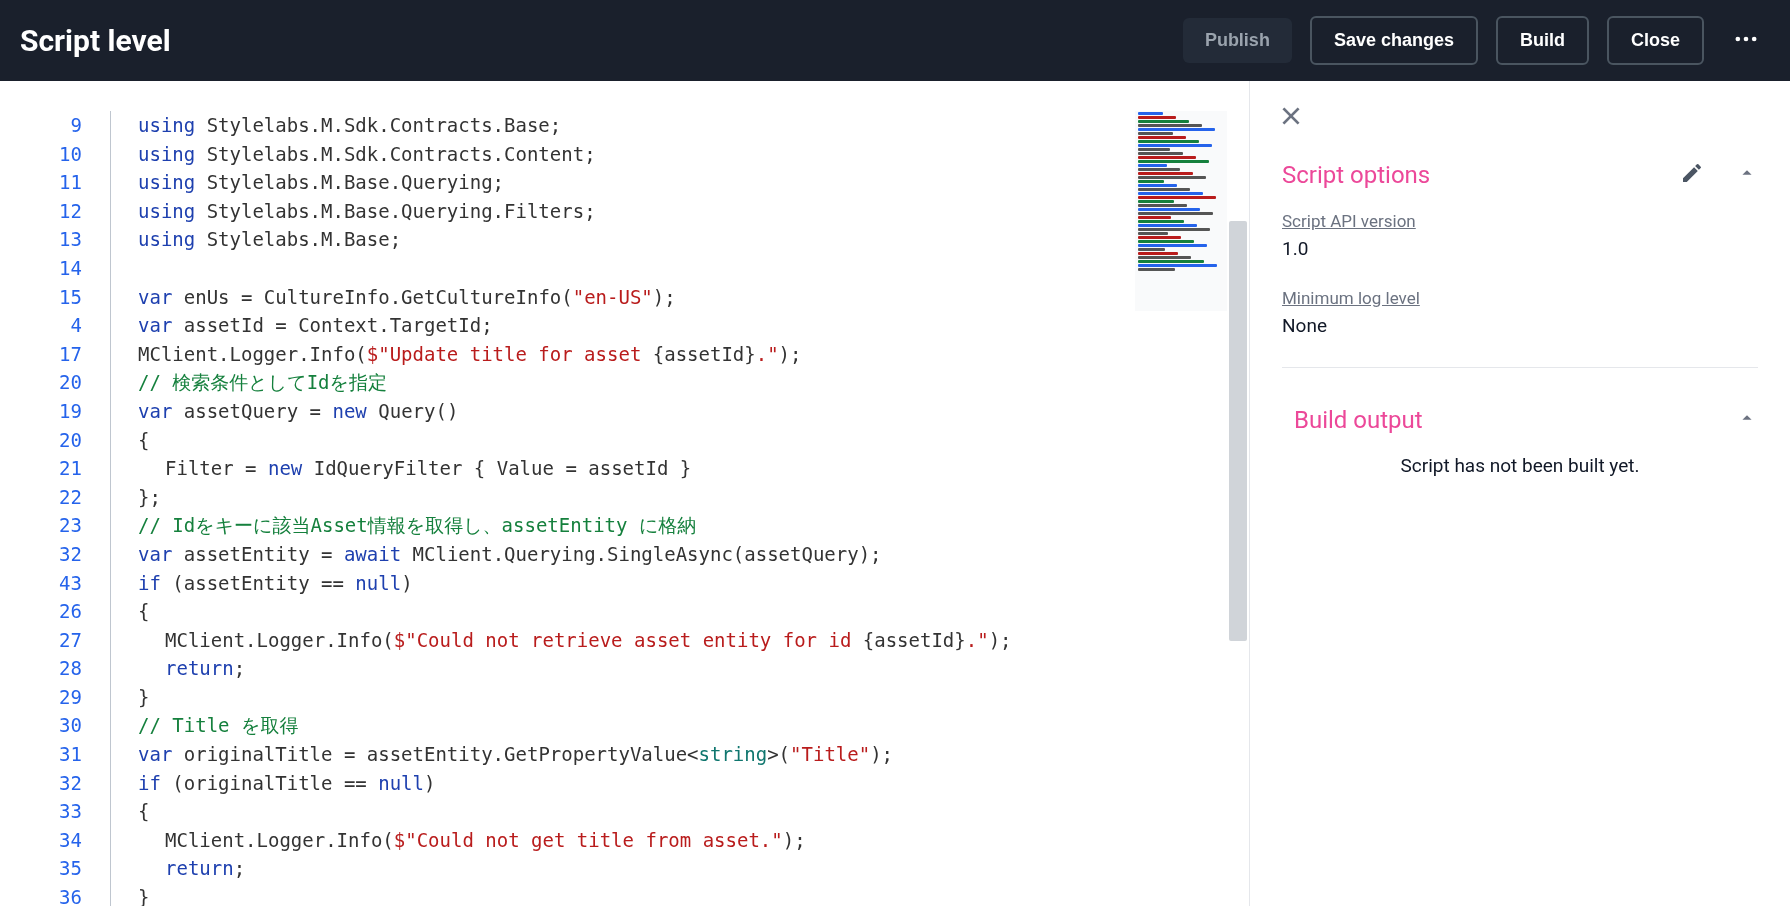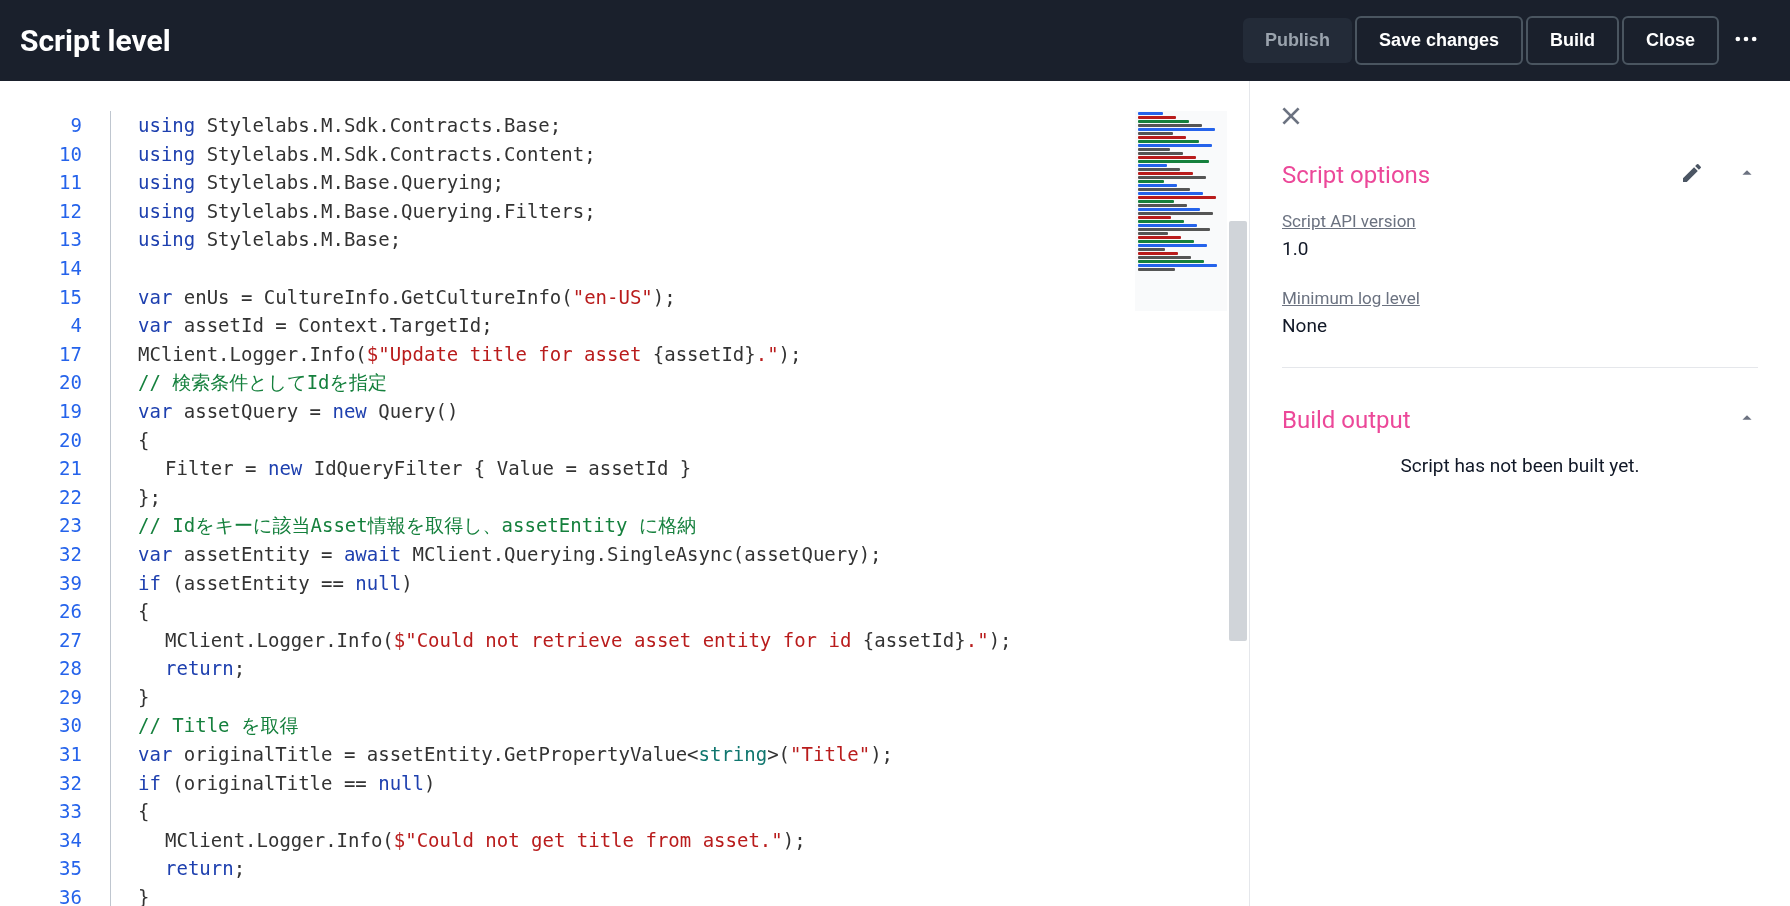--- a/index.html
+++ b/index.html
@@ -19,21 +19,21 @@
     padding: 0 20px;
     color: #fff;
   }
   .header-title {
     font-size: 30px;
     font-weight: 700;
   }
   .header-actions {
     display: flex;
     align-items: center;
-    gap: 3px;
+    gap: 18px;
   }
   .btn {
     font-size: 18px;
     font-weight: 600;
     padding: 12px 22px;
     border-radius: 6px;
     cursor: pointer;
     border: 2px solid #4a5560;
     background: transparent;
     color: #fff;
@@ -165,20 +165,21 @@
   .divider {
     border: none;
     border-top: 1px solid #e5e7eb;
     margin: 30px 0 38px 0;
   }
   .build-section-header {
     display: flex;
     align-items: center;
     justify-content: space-between;
     margin-bottom: 20px;
+    margin-left: 12px;
   }
   .build-msg {
     font-size: 19px;
     color: #111827;
     text-align: center;
   }
   .chev svg { fill: #6b7280; }
   .ind1 { padding-left: 27px; display:inline-block; }
   .ind2 { padding-left: 54px; display:inline-block; }
 </style>
@@ -215,21 +216,21 @@
         <div>15</div>
         <div>4</div>
         <div>17</div>
         <div>20</div>
         <div>19</div>
         <div>20</div>
         <div>21</div>
         <div>22</div>
         <div>23</div>
         <div>32</div>
-        <div>39</div>
+        <div>43</div>
         <div>26</div>
         <div>27</div>
         <div>28</div>
         <div>29</div>
         <div>30</div>
         <div>31</div>
         <div>32</div>
         <div>33</div>
         <div>34</div>
         <div>35</div>

